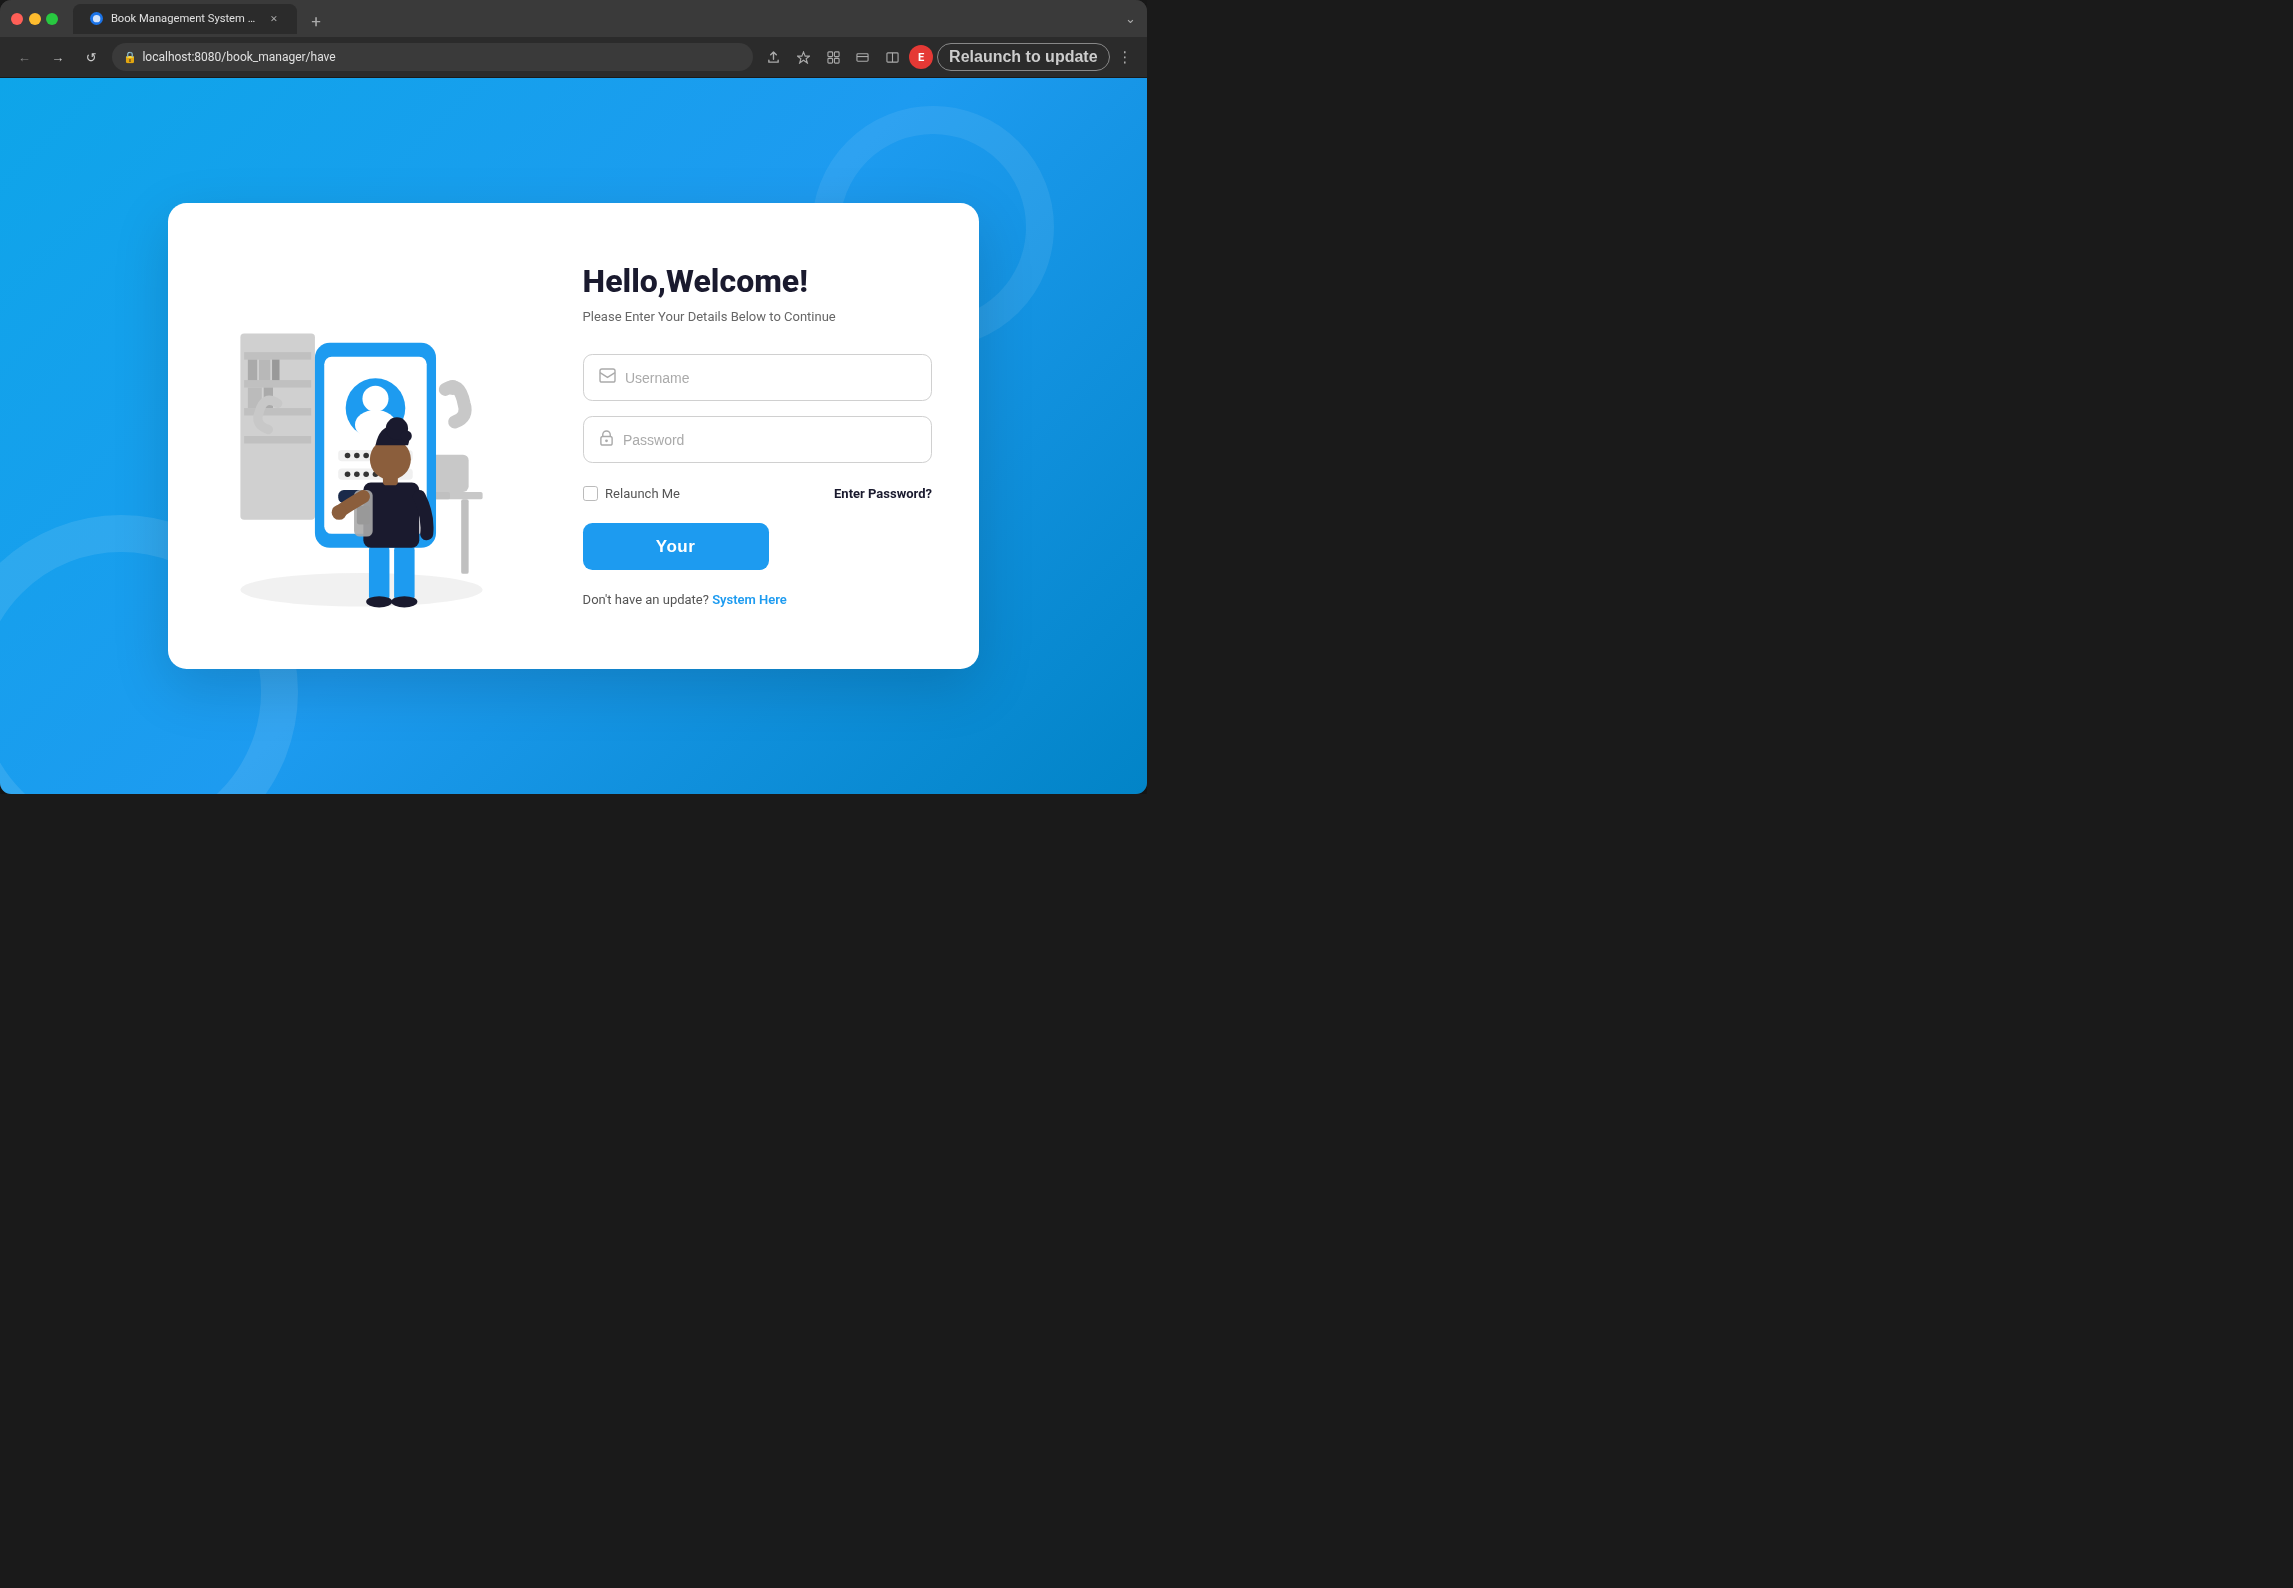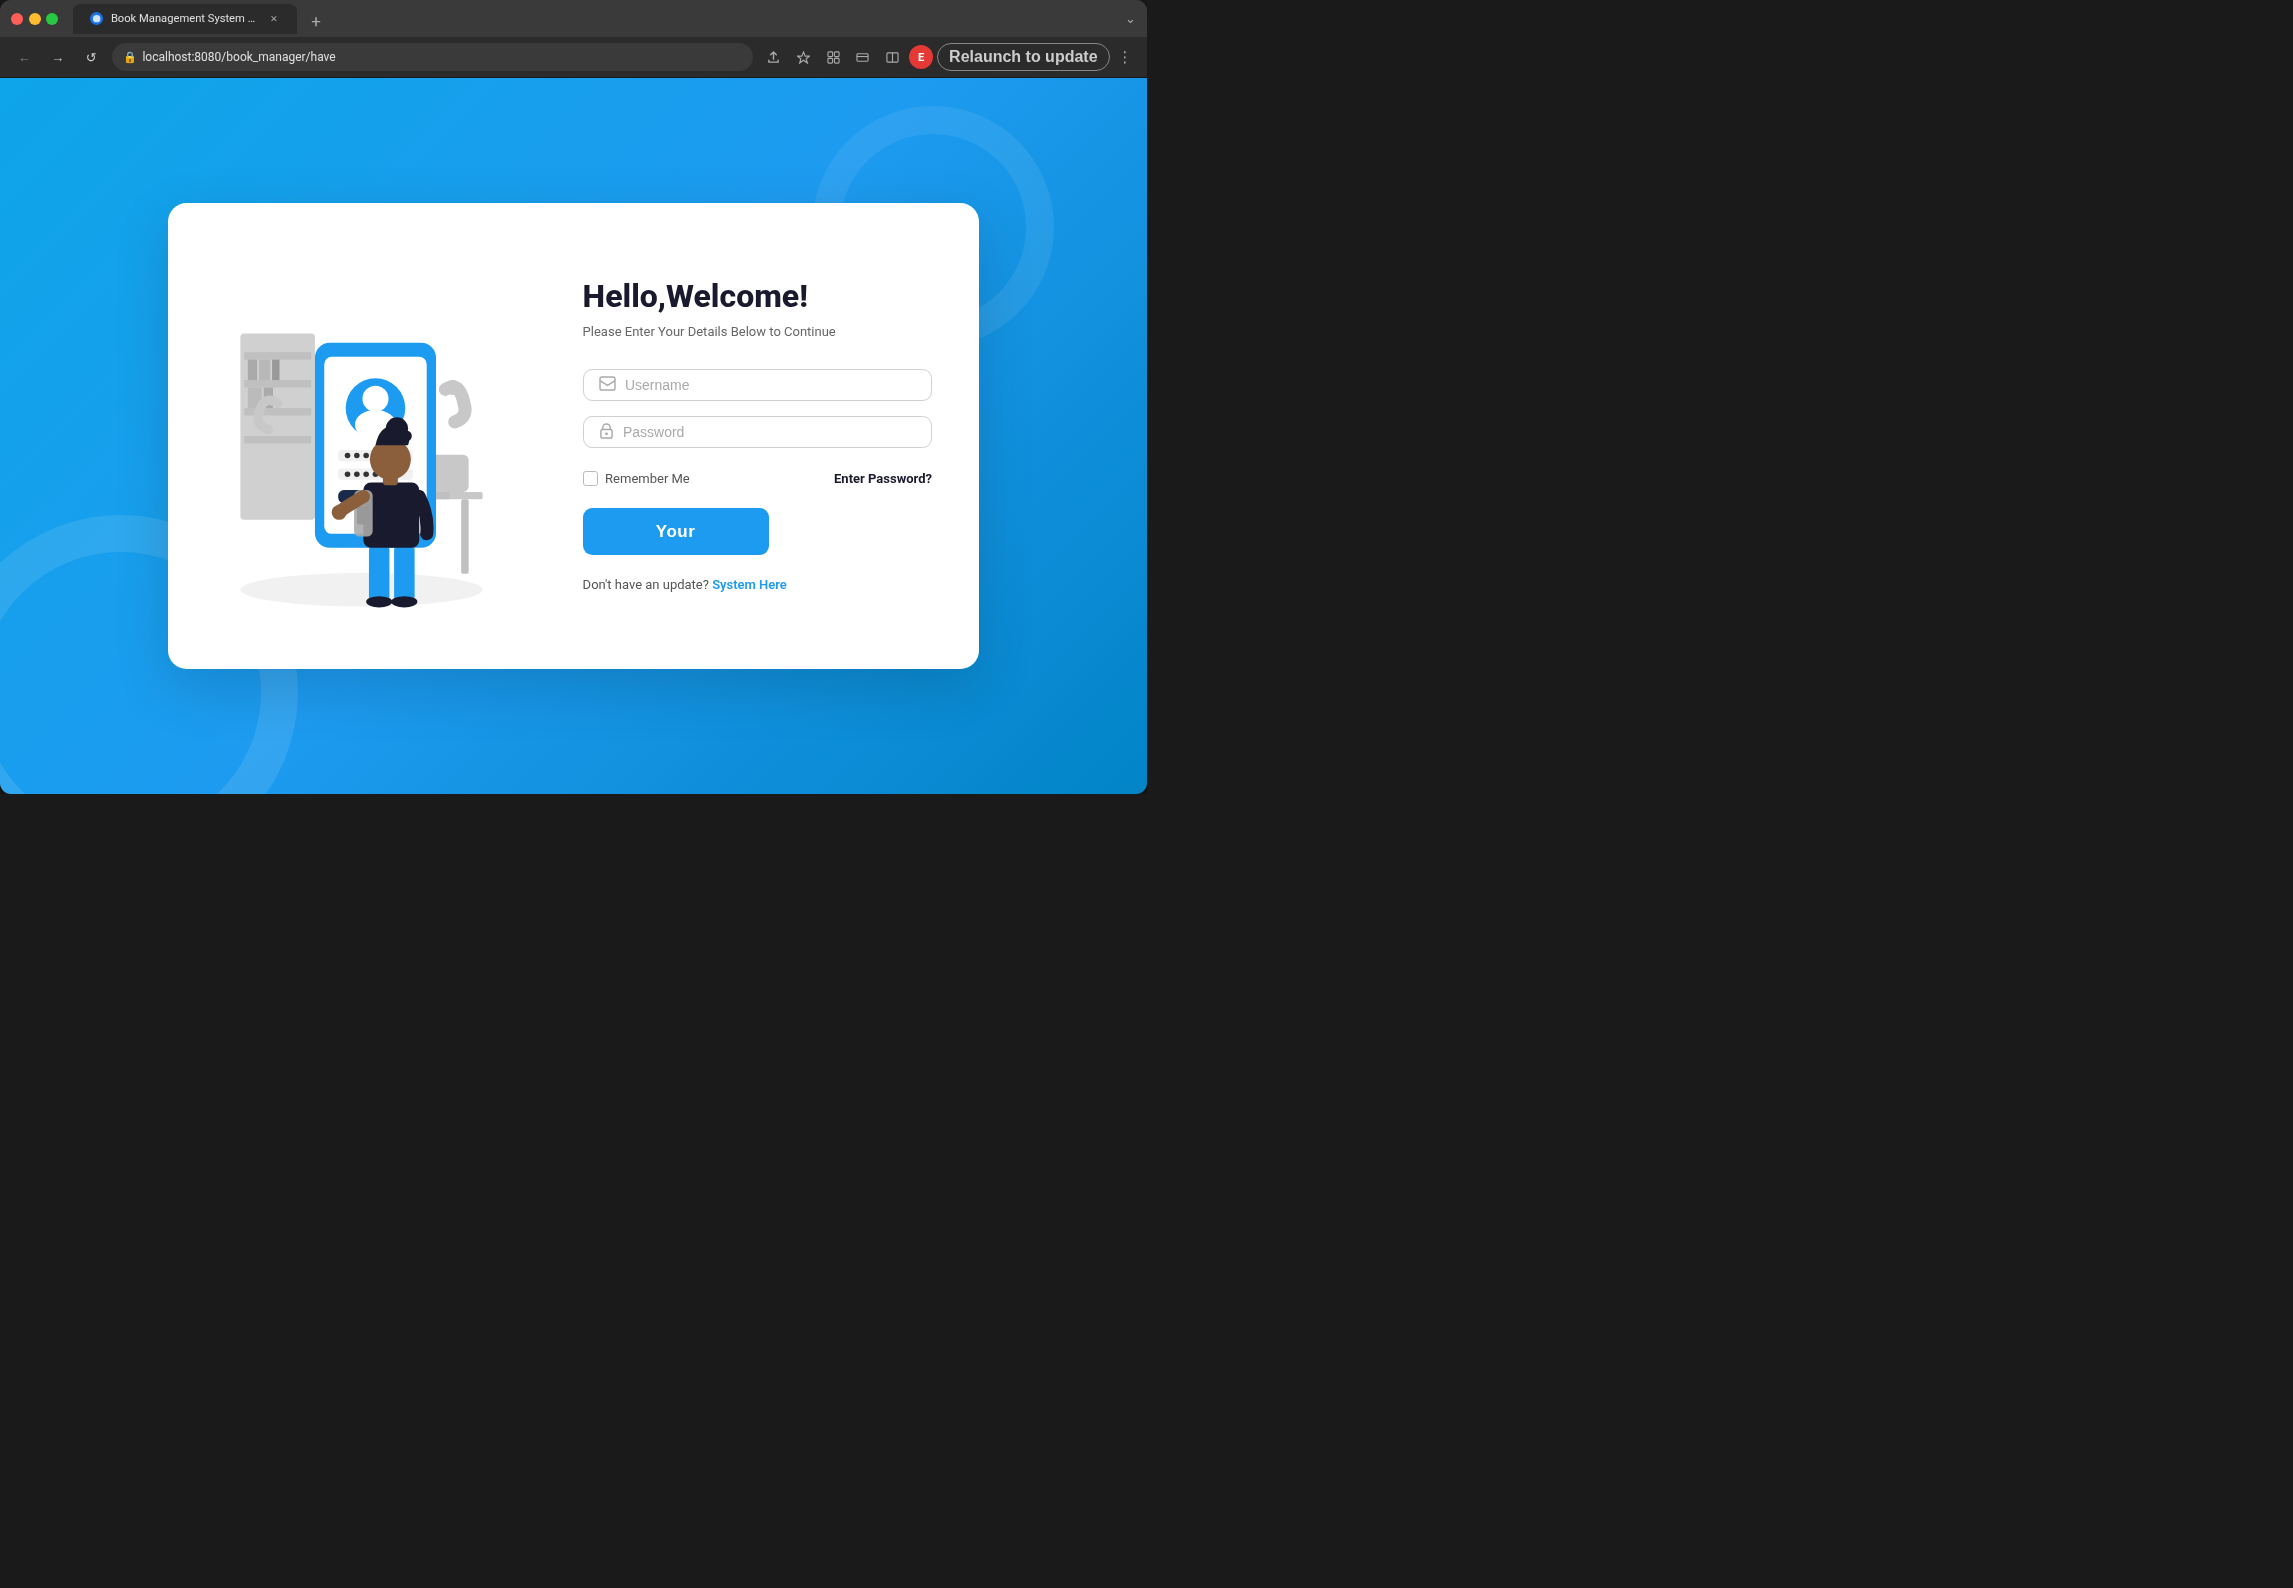--- a/index.html
+++ b/index.html
@@ -311,21 +311,21 @@
       margin-bottom: 30px;
     }
 
     .input-group {
       margin-bottom: 15px;
     }
 
     .input-wrapper {
       border: 1.4px solid #d0d0d0;
       border-radius: 9.3px;
-      height: 32px;
+      height: 47px;
       display: flex;
       align-items: center;
       padding: 0 15px;
       gap: 9.3px;
       background: white;
     }
 
     .input-icon {
       color: #aaa;
       font-size: 15px;
@@ -592,21 +592,21 @@
                 <circle cx="8" cy="12.5" r="1.5" fill="#aaa"></circle>
               </svg>
             </span>
             <input class="input-field" type="password" placeholder="Password" style="">
           </div>
         </div>
 
         <div class="options-row">
           <label class="remember-me">
             <div class="checkbox"></div>
-            <span>Remember Me</span>
+            <span>Relaunch Me</span>
           </label>
           <span class="forgot-password">Enter Password?</span>
         </div>
 
         <button class="login-button">Your</button>
 
         <div class="signup-text">
           <span>Don't have an update?</span>
           <span> </span>
           <a class="signup-link" href="#">System Here</a>

